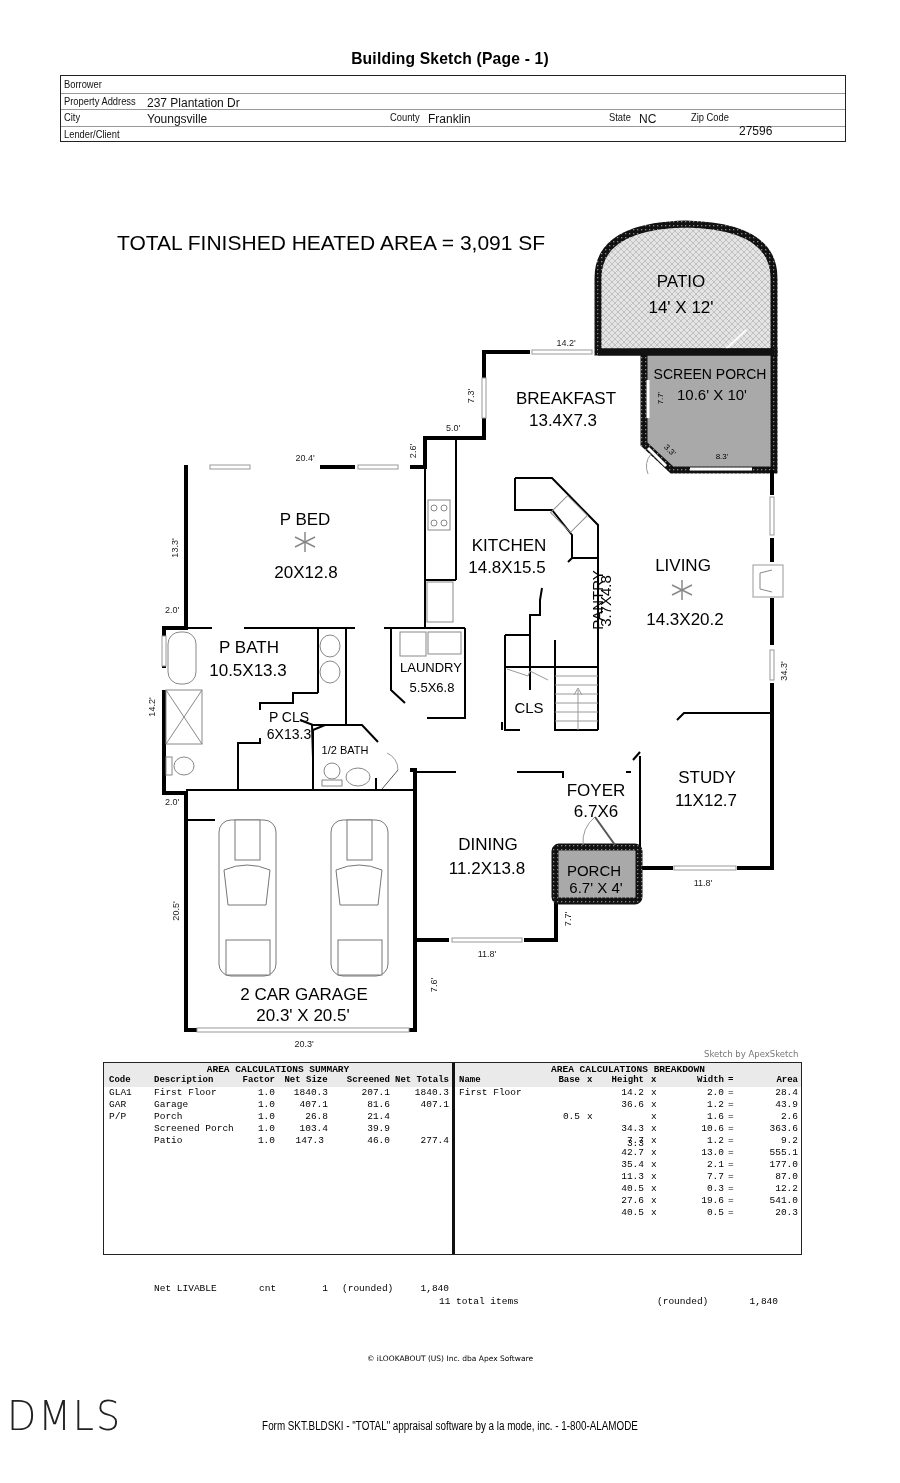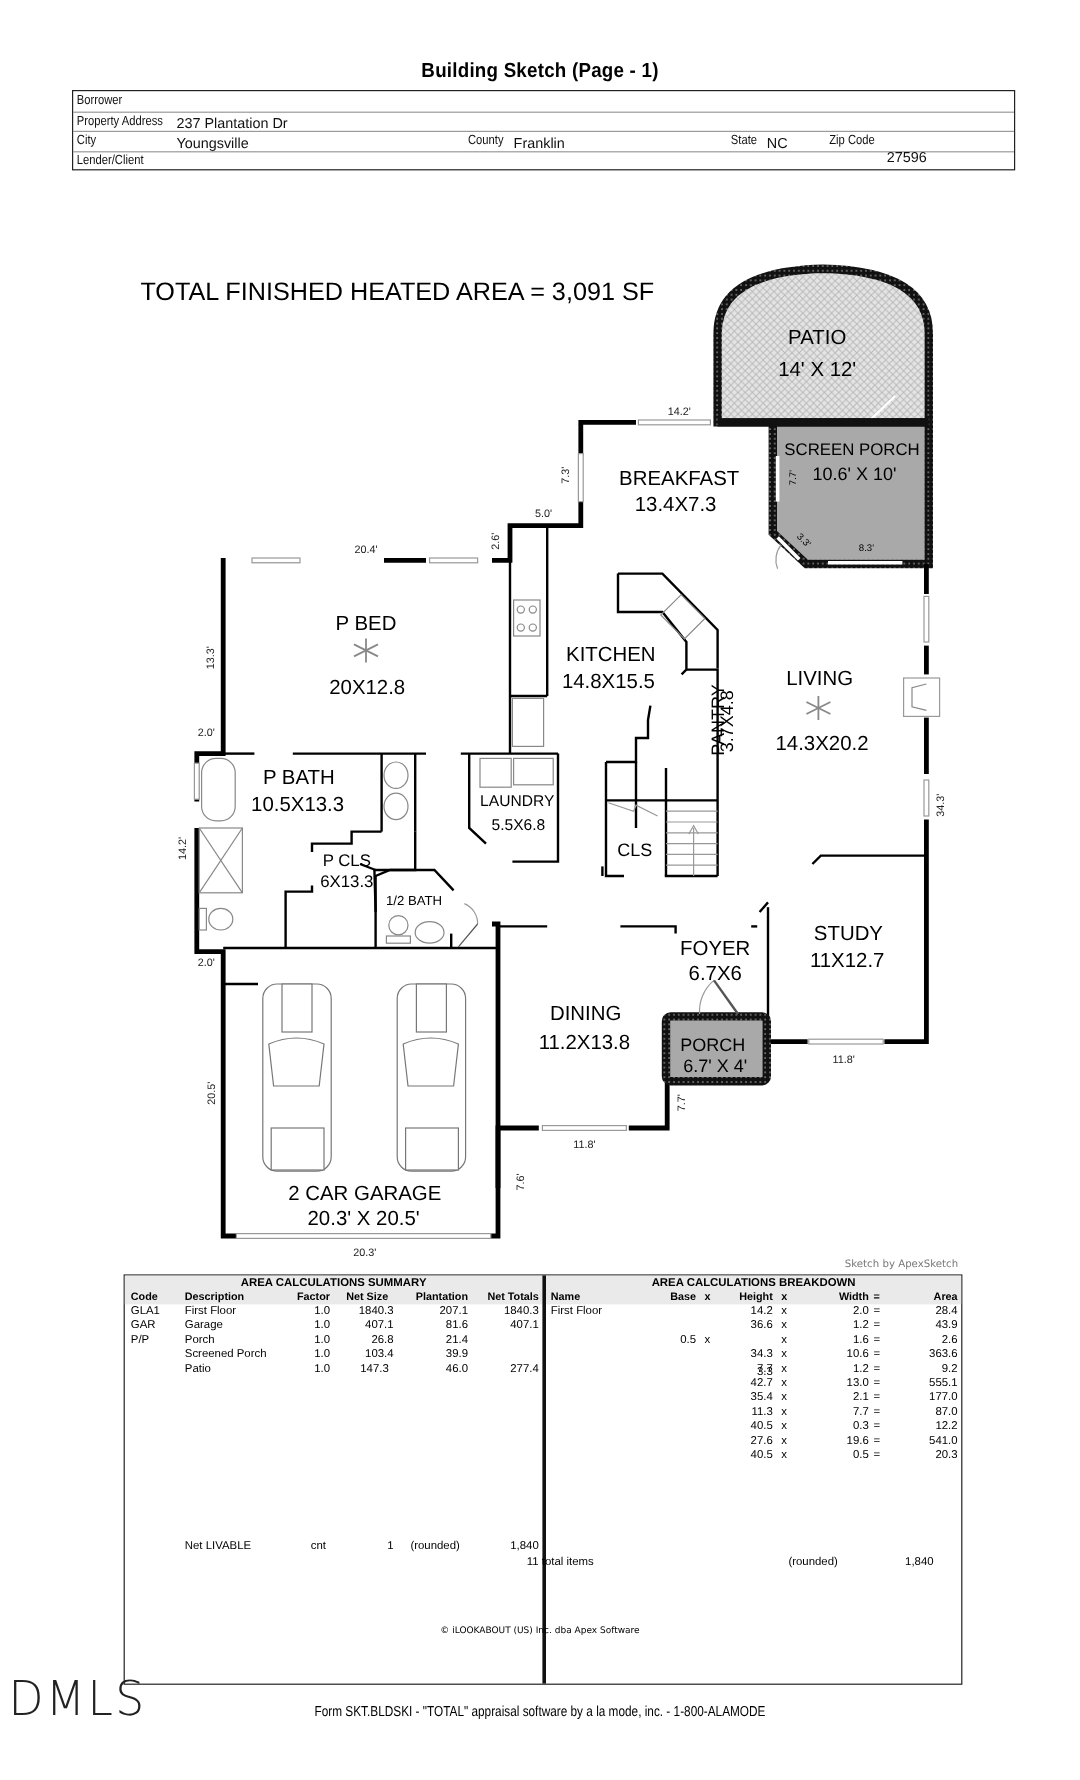--- a/index.html
+++ b/index.html
@@ -4,21 +4,21 @@
 <style>
   html, body { margin:0; padding:0; background:#ffffff; }
   body { width:900px; height:1483px; position:relative; overflow:hidden; font-family:"Liberation Sans", sans-serif; color:#000; }
   .title { position:absolute; top:49px; left:0; width:900px; text-align:center; font-weight:bold; font-size:17px; letter-spacing:0.2px; font-family:"Liberation Sans", sans-serif; transform:scaleX(0.92); }
   .hdr { position:absolute; left:60px; top:75px; width:786px; height:67px; border:1.5px solid #222; box-sizing:border-box; }
   .hdr .row { position:absolute; left:0; right:0; height:16.5px; border-bottom:1px solid #999; font-size:11px; }
   .hdr .row:last-child { border-bottom:none; }
   .hdr .lbl { position:absolute; top:2px; font-size:11px; transform:scaleX(0.85); transform-origin:left; color:#111; }
   .hdr .val { position:absolute; top:3px; font-size:12px; color:#111; }
   svg.plan { position:absolute; left:0; top:0; }
-  .tbl { position:absolute; top:1062px; left:103px; width:699px; height:342px; border:1.5px solid #222; box-sizing:border-box; font-family:Liberation Sans, sans-serif; font-size:9.5px; }
+  .tbl { position:absolute; top:1062px; left:103px; width:699px; height:193px; border:1.5px solid #222; box-sizing:border-box; font-family:Liberation Mono, monospace; font-size:9.5px; }
   .tbl .divider { position:absolute; top:0; bottom:0; left:348px; width:3px; background:#111; }
   .tbl .sec-head { position:absolute; top:0; height:24px; background:#eaeaea; }
   .tbl .sec-title { position:absolute; top:1px; font-weight:bold; text-align:center; font-size:9.5px; }
   .tbl .colh { position:absolute; top:12px; font-weight:bold; font-size:9px; }
   .tbl .cell { position:absolute; font-size:9.5px; white-space:nowrap; }
   .r { text-align:right; }
   .apex { position:absolute; left:704px; top:1049px; font-size:8.5px; color:#777; font-family:"DejaVu Sans", sans-serif; }
   .copy { position:absolute; top:1354px; left:0; width:900px; text-align:center; font-size:7.5px; font-family:"DejaVu Sans", sans-serif; }
   .footer { position:absolute; top:1419px; left:0; width:900px; text-align:center; font-size:12px; transform:scaleX(0.82); font-family:"Liberation Sans", sans-serif; }
   .dmls { position:absolute; left:4px; top:1393px; font-size:40px; font-weight:100; letter-spacing:2px; color:#222; font-family:"DejaVu Sans", sans-serif; transform:scaleX(0.95); -webkit-text-stroke:0px; }
@@ -283,21 +283,21 @@
 <div class="tbl">
   <div class="sec-head" style="left:0;width:348px;"></div>
   <div class="sec-head" style="left:351px;width:346px;"></div>
   <div class="divider"></div>
 
   <div class="sec-title" style="left:0;width:348px;">AREA CALCULATIONS SUMMARY</div>
   <div class="colh" style="left:5px;">Code</div>
   <div class="colh" style="left:50px;">Description</div>
   <div class="colh r" style="left:130px;width:41px;">Factor</div>
   <div class="colh r" style="left:180px;width:44px;text-align:center;">Net Size</div>
-  <div class="colh r" style="left:230px;width:56px;">Plantation</div>
+  <div class="colh r" style="left:230px;width:56px;">Screened</div>
   <div class="colh r" style="left:290px;width:55px;">Net Totals</div>
 
   <div style="position:absolute;left:0;top:24px;width:348px;height:12px;">
     <span class="cell" style="left:5px;">GLA1</span>
     <span class="cell" style="left:50px;">First Floor</span>
     <span class="cell r" style="left:130px;width:41px;">1.0</span>
     <span class="cell r" style="left:180px;width:44px;">1840.3</span>
     <span class="cell r" style="left:230px;width:56px;">207.1</span>
     <span class="cell r" style="left:290px;width:55px;">1840.3</span>
   </div>

